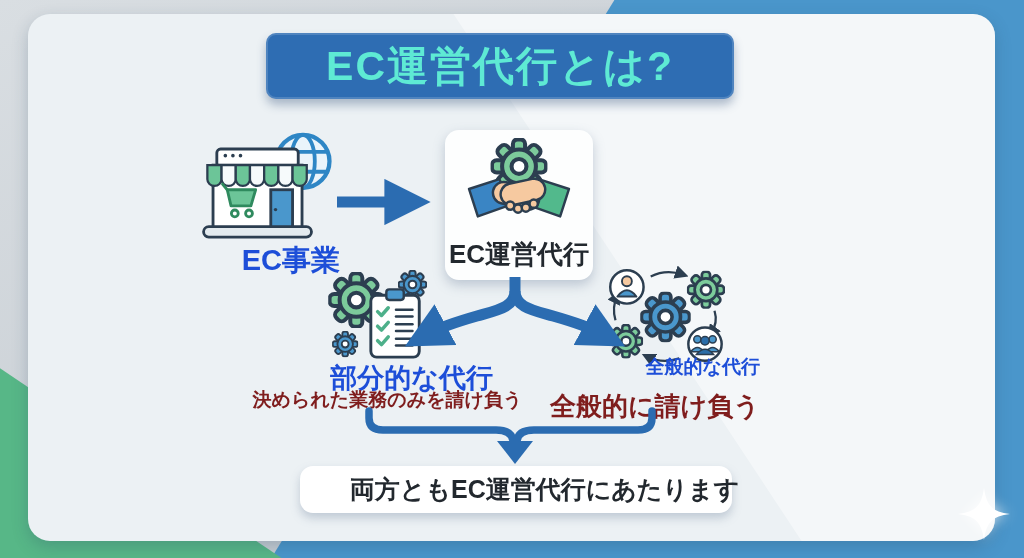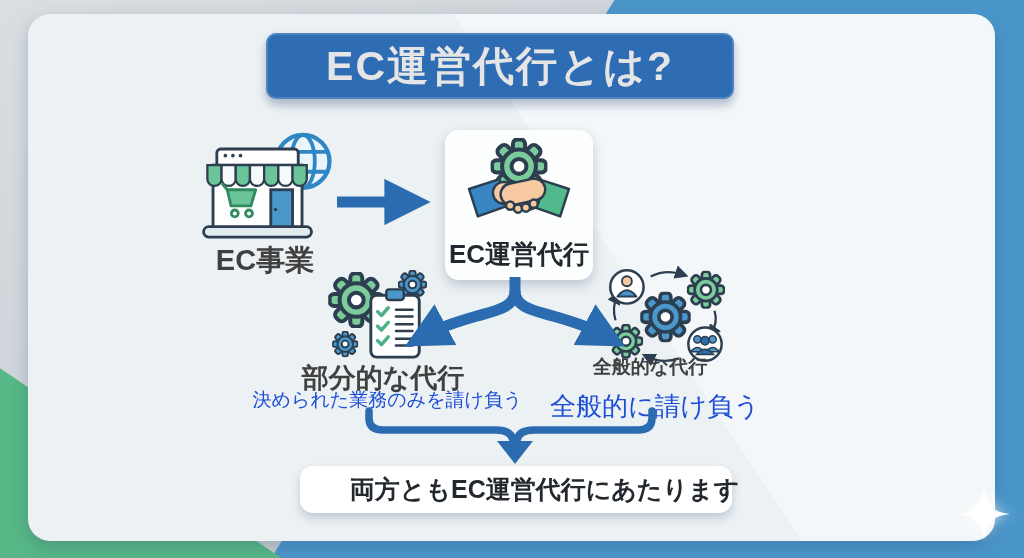--- a/index.html
+++ b/index.html
@@ -31,25 +31,25 @@
   }
 
   
   .title-banner{
     position:absolute;left:266px;top:33px;width:468px;height:66px;
     background:#2e6db3;border-radius:10px;
     box-shadow:0 6px 10px rgba(60,90,130,.38), inset 0 0 0 2px rgba(255,255,255,.16);
     display:flex;align-items:center;justify-content:center;
   }
   .title-banner .txt{
-    color:#e5e5e5;font-size:41px;font-weight:800;letter-spacing:2px;white-space:nowrap;
-  }
-
-  .node-label{position:absolute;color:#404040;font-weight:800;text-align:center;white-space:nowrap;}
-  .node-sub{position:absolute;color:#1d4ed8;font-weight:400;text-align:center;white-space:nowrap;}
+    color:#5eead4;font-size:41px;font-weight:800;letter-spacing:2px;white-space:nowrap;
+  }
+
+  .node-label{position:absolute;color:#1d4ed8;font-weight:800;text-align:right;white-space:nowrap;}
+  .node-sub{position:absolute;color:#7f1d1d;font-weight:700;text-align:center;white-space:nowrap;}
 
   .icon-box{position:absolute;}
 
   
   .service-card{
     position:absolute;left:445px;top:130px;width:148px;height:150px;
     background:#fdfefe;border-radius:14px;
     box-shadow:0 5px 12px rgba(110,130,155,.38);
     display:flex;flex-direction:column;align-items:center;
   }

